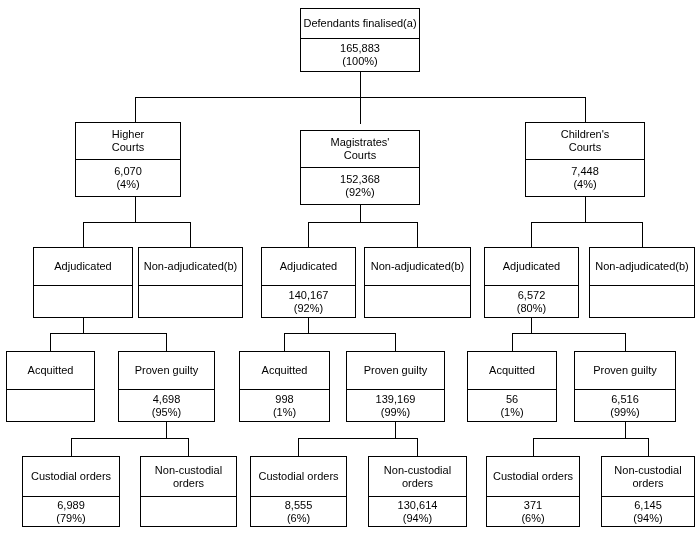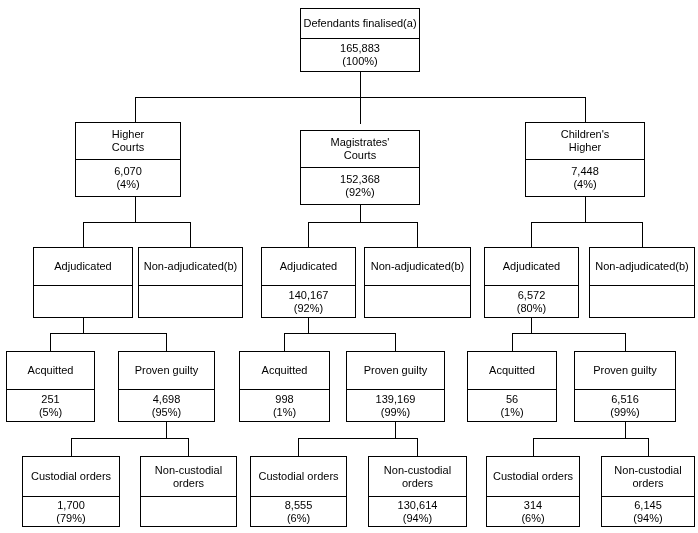--- a/index.html
+++ b/index.html
@@ -76,21 +76,21 @@
   <div class="node l2" style="left:300px;top:130px;width:120px;height:75px">
     <div class="nlabel">Magistrates'
 Courts</div>
     <div class="nvalue">
       <div>152,368</div>
       <div>(92%)</div>
     </div>
   </div>
   <div class="node l2" style="left:525px;top:122px;width:120px;height:75px">
     <div class="nlabel">Children's
-Higher</div>
+Courts</div>
     <div class="nvalue">
       <div>7,448</div>
       <div>(4%)</div>
     </div>
   </div>
 
   <div class="node l3" style="left:33px;top:247px;width:100px;height:71px">
     <div class="nlabel">Adjudicated</div>
   </div>
   <div class="node l3" style="left:138px;top:247px;width:105px;height:71px">
@@ -112,24 +112,20 @@
       <div>6,572</div>
       <div>(80%)</div>
     </div>
   </div>
   <div class="node l3" style="left:589px;top:247px;width:106px;height:71px">
     <div class="nlabel">Non-adjudicated(b)</div>
   </div>
 
   <div class="node l4" style="left:6px;top:351px;width:89px;height:71px">
     <div class="nlabel">Acquitted</div>
-    <div class="nvalue">
-      <div>251</div>
-      <div>(5%)</div>
-    </div>
   </div>
   <div class="node l4" style="left:118px;top:351px;width:97px;height:71px">
     <div class="nlabel">Proven guilty</div>
     <div class="nvalue">
       <div>4,698</div>
       <div>(95%)</div>
     </div>
   </div>
   <div class="node l4" style="left:239px;top:351px;width:91px;height:71px">
     <div class="nlabel">Acquitted</div>
@@ -156,21 +152,21 @@
     <div class="nlabel">Proven guilty</div>
     <div class="nvalue">
       <div>6,516</div>
       <div>(99%)</div>
     </div>
   </div>
 
   <div class="node l5" style="left:22px;top:456px;width:98px;height:71px">
     <div class="nlabel">Custodial orders</div>
     <div class="nvalue">
-      <div>1,700</div>
+      <div>6,989</div>
       <div>(79%)</div>
     </div>
   </div>
   <div class="node l5" style="left:140px;top:456px;width:97px;height:71px">
     <div class="nlabel">Non-custodial
 orders</div>
   </div>
   <div class="node l5" style="left:250px;top:456px;width:97px;height:71px">
     <div class="nlabel">Custodial orders</div>
     <div class="nvalue">
@@ -182,21 +178,21 @@
     <div class="nlabel">Non-custodial
 orders</div>
     <div class="nvalue">
       <div>130,614</div>
       <div>(94%)</div>
     </div>
   </div>
   <div class="node l5" style="left:486px;top:456px;width:94px;height:71px">
     <div class="nlabel">Custodial orders</div>
     <div class="nvalue">
-      <div>314</div>
+      <div>371</div>
       <div>(6%)</div>
     </div>
   </div>
   <div class="node l5" style="left:601px;top:456px;width:94px;height:71px">
     <div class="nlabel">Non-custodial
 orders</div>
     <div class="nvalue">
       <div>6,145</div>
       <div>(94%)</div>
     </div>

